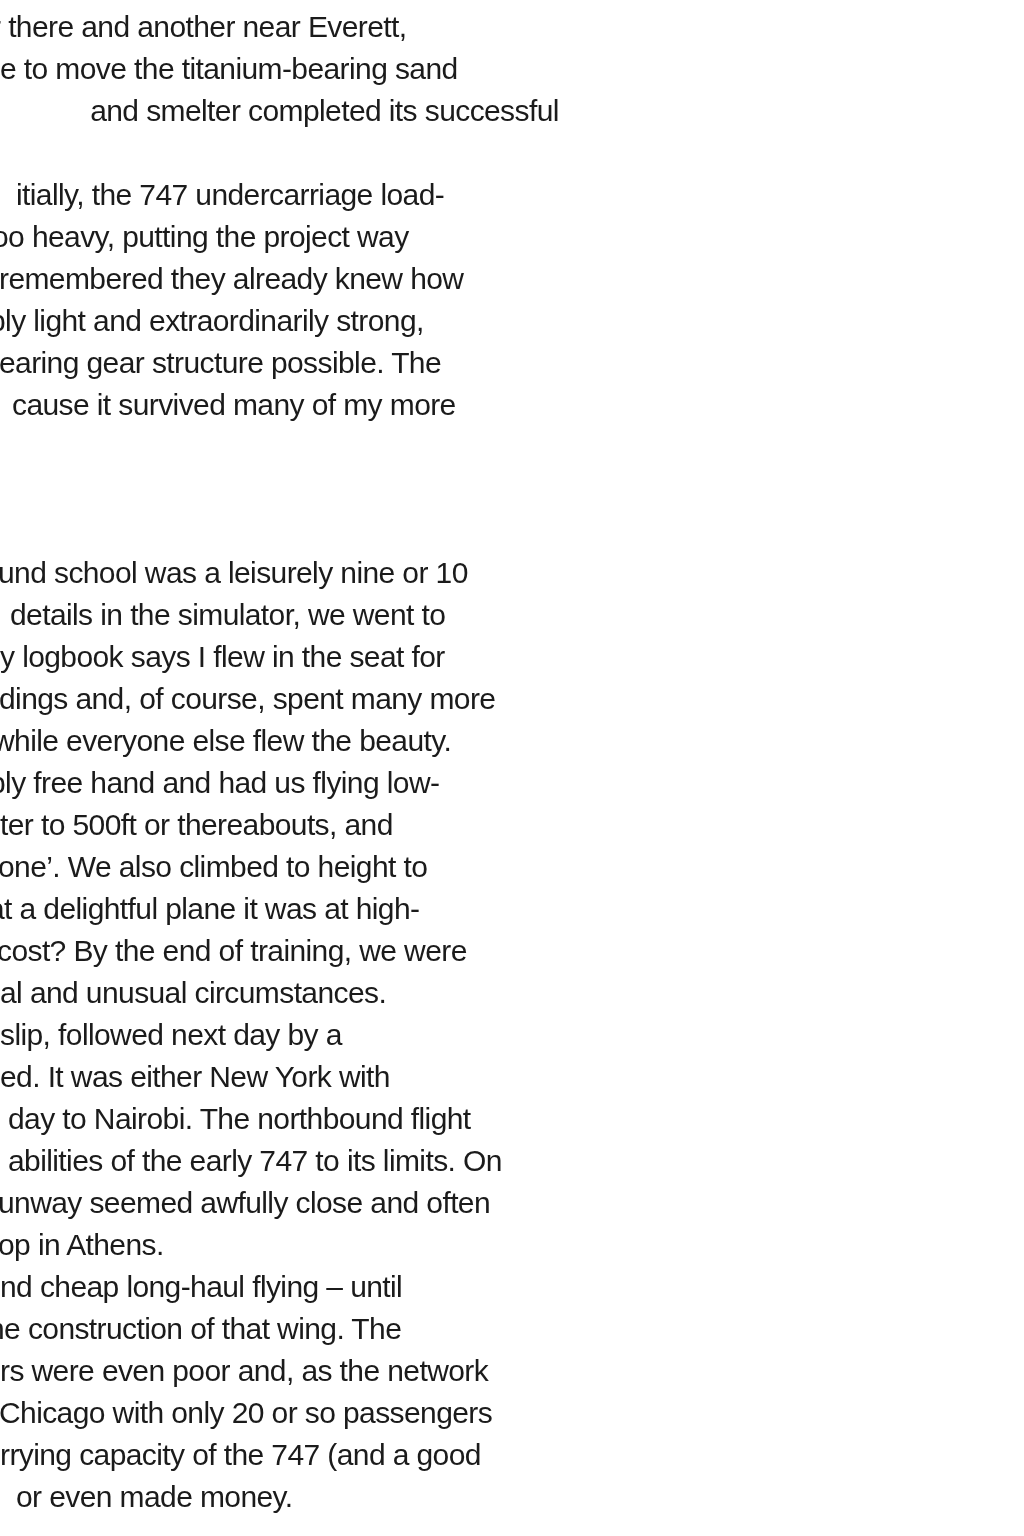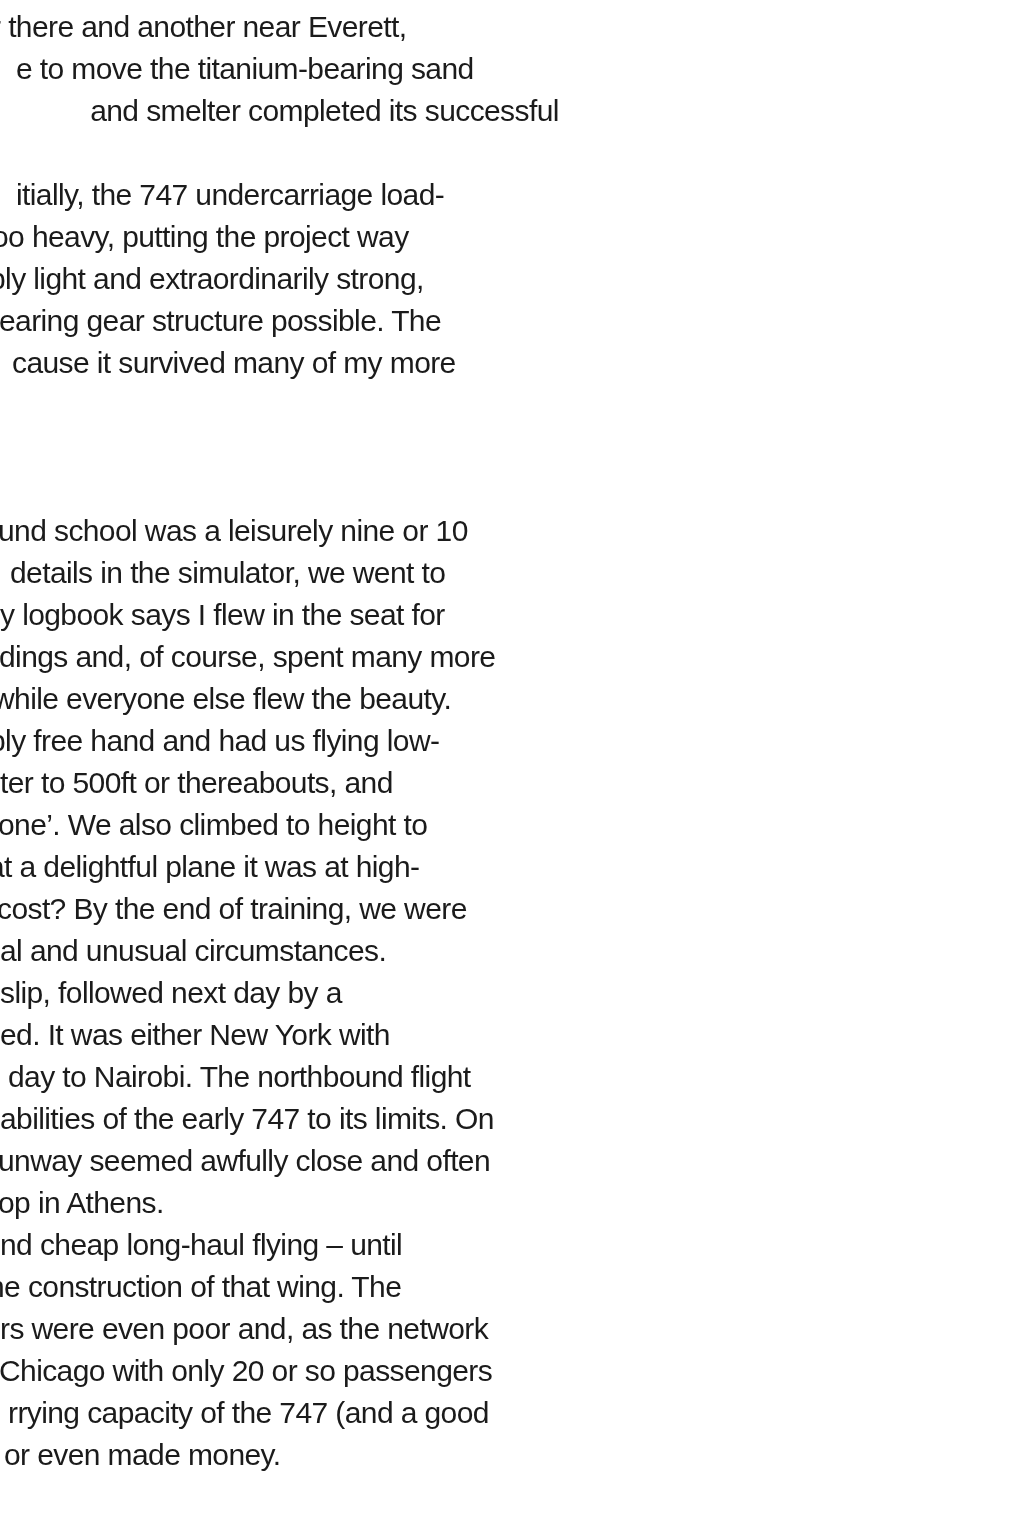--- a/index.html
+++ b/index.html
@@ -31,48 +31,49 @@
     font-weight: 400;
   }
 </style>
 </head>
 <body>
 
 <div class="page">
   <div class="text-column">
 
   <div class="line" style="margin-left: -9px;">r there and another near Everett,</div>
-      <div class="line" style="margin-left: 16px;">e to move the titanium-bearing sand</div>
+      <div class="line" style="margin-left: 0px;">e to move the titanium-bearing sand</div>
       <div class="line" style="margin-left: 9px; text-align: center;">and smelter completed its successful</div>
       <div class="line" style="margin-left: 0px;"></div>
       <div class="line" style="margin-left: 16px;">itially, the 747 undercarriage load-</div>
       <div class="line" style="margin-left: -8px;">oo heavy, putting the project way</div>
+      <div class="line" style="margin-left: -1px;">remembered they already knew how</div>
       <div class="line" style="margin-left: -11px;">bly light and extraordinarily strong,</div>
       <div class="line" style="margin-left: -1px;">earing gear structure possible. The</div>
       <div class="line" style="margin-left: 12px;">cause it survived many of my more</div>
       <div class="line" style="margin-left: 0px;"></div>
       <div class="line" style="margin-left: 0px;"></div>
       <div class="line" style="margin-left: 0px;"></div>
       <div class="line" style="margin-left: -2px;">und school was a leisurely nine or 10</div>
       <div class="line" style="margin-left: 10px;">details in the simulator, we went to</div>
       <div class="line" style="margin-left: 0px;">y logbook says I flew in the seat for</div>
       <div class="line" style="margin-left: -1px;">dings and, of course, spent many more</div>
       <div class="line" style="margin-left: -7px;">while everyone else flew the beauty.</div>
       <div class="line" style="margin-left: -11px;">bly free hand and had us flying low-</div>
       <div class="line" style="margin-left: 0px;">ter to 500ft or thereabouts, and</div>
       <div class="line" style="margin-left: -2px;">one’. We also climbed to height to</div>
       <div class="line" style="margin-left: -12px;">at a delightful plane it was at high-</div>
       <div class="line" style="margin-left: -3px;">cost? By the end of training, we were</div>
       <div class="line" style="margin-left: 0px;">al and unusual circumstances.</div>
       <div class="line" style="margin-left: 0px;">slip, followed next day by a</div>
       <div class="line" style="margin-left: 0px;">ed. It was either New York with</div>
       <div class="line" style="margin-left: 8px;">day to Nairobi. The northbound flight</div>
-      <div class="line" style="margin-left: 0px;">abilities of the early 747 to its limits. On</div>
+      <div class="line" style="margin-left: 8px;">abilities of the early 747 to its limits. On</div>
       <div class="line" style="margin-left: -2px;">unway seemed awfully close and often</div>
       <div class="line" style="margin-left: -2px;">op in Athens.</div>
       <div class="line" style="margin-left: 0px;">nd cheap long-haul flying – until</div>
       <div class="line" style="margin-left: -12px;">he construction of that wing. The</div>
       <div class="line" style="margin-left: 0px;">rs were even poor and, as the network</div>
       <div class="line" style="margin-left: -1px;">Chicago with only 20 or so passengers</div>
-      <div class="line" style="margin-left: 8px;">rrying capacity of the 747 (and a good</div>
-      <div class="line" style="margin-left: 4px;">or even made money.</div>
+      <div class="line" style="margin-left: 0px;">rrying capacity of the 747 (and a good</div>
+      <div class="line" style="margin-left: 16px;">or even made money.</div>
     </div>
 </div>
 
 </body></html>

